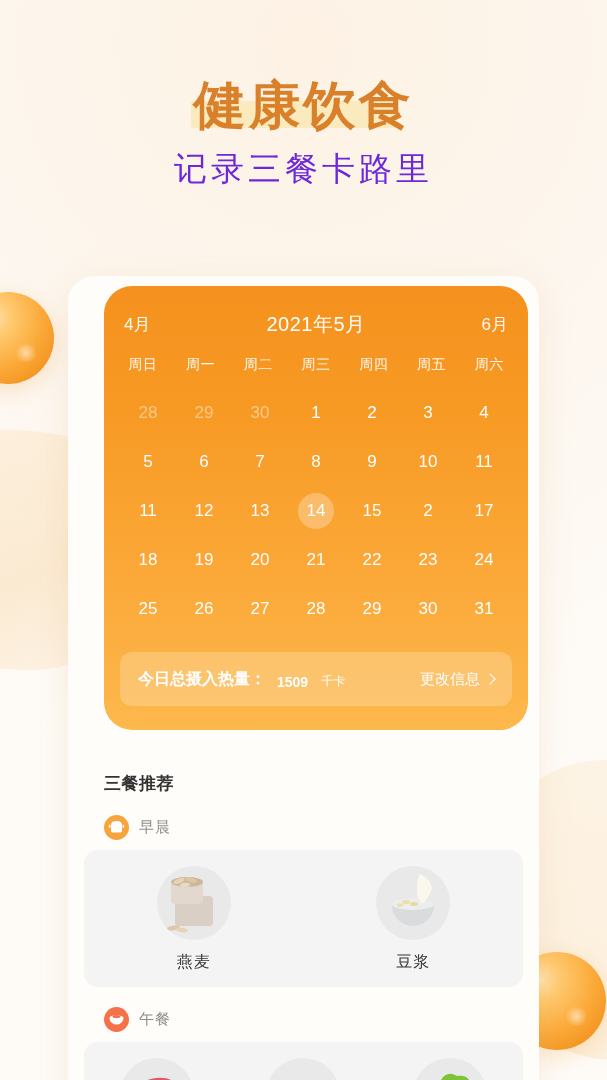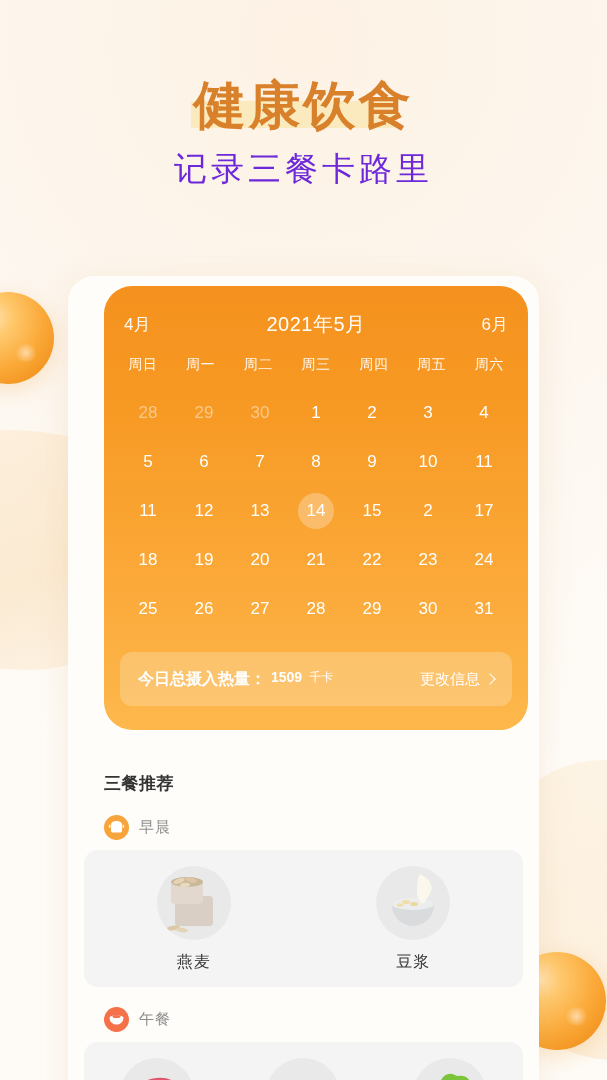--- a/index.html
+++ b/index.html
@@ -212,22 +212,22 @@
     align-items: center;
     justify-content: space-between;
     padding: 0 18px;
     box-sizing: border-box;
   }
   .cal-total {
     color: #ffffff;
     font-size: 16px;
     font-weight: bold;
     display: flex;
-    align-items: flex-start;
-    gap: 2px;
+    align-items: flex-end;
+    gap: 8px;
   }
   .cal-total .kcal-num {
     font-size: 14px;
     font-weight: bold;
     margin: 0 5px 0 3px;
   }
   .cal-total .kcal-unit {
     font-size: 12px;
     font-weight: normal;
   }

